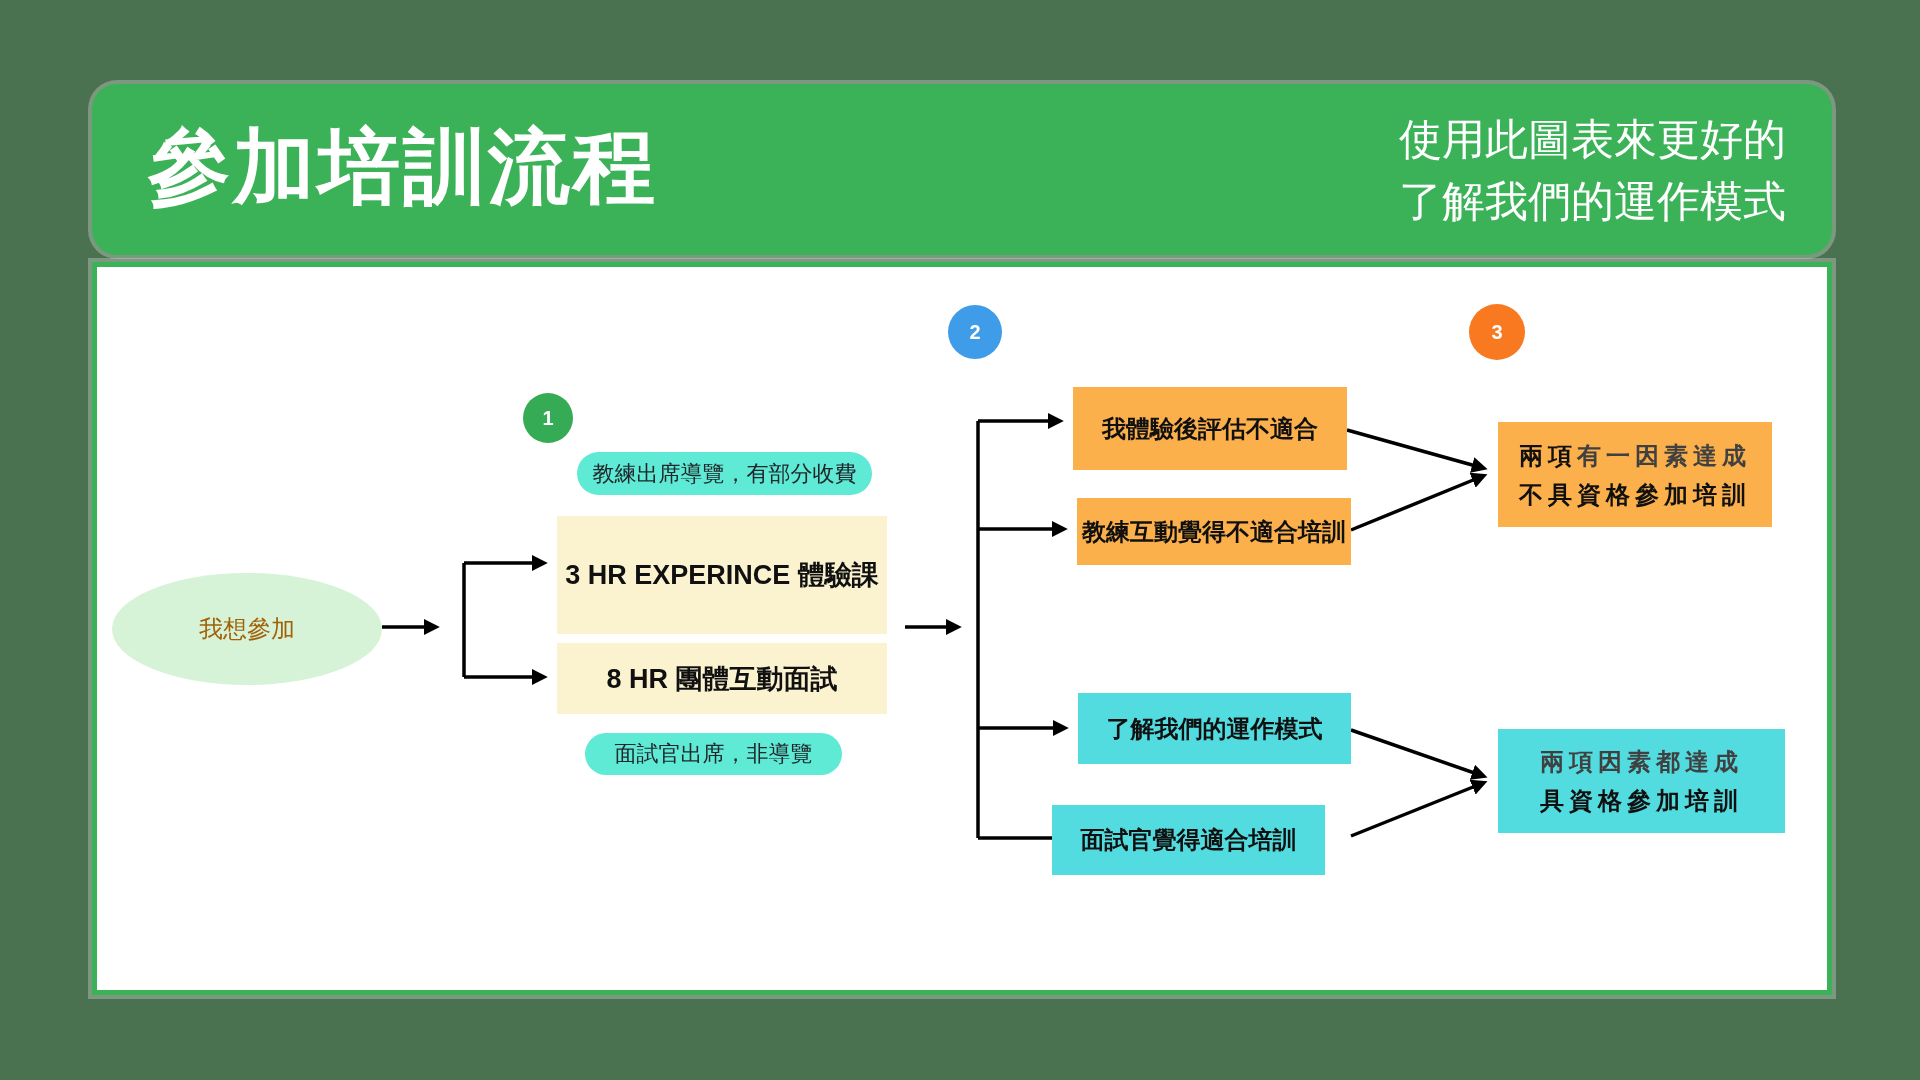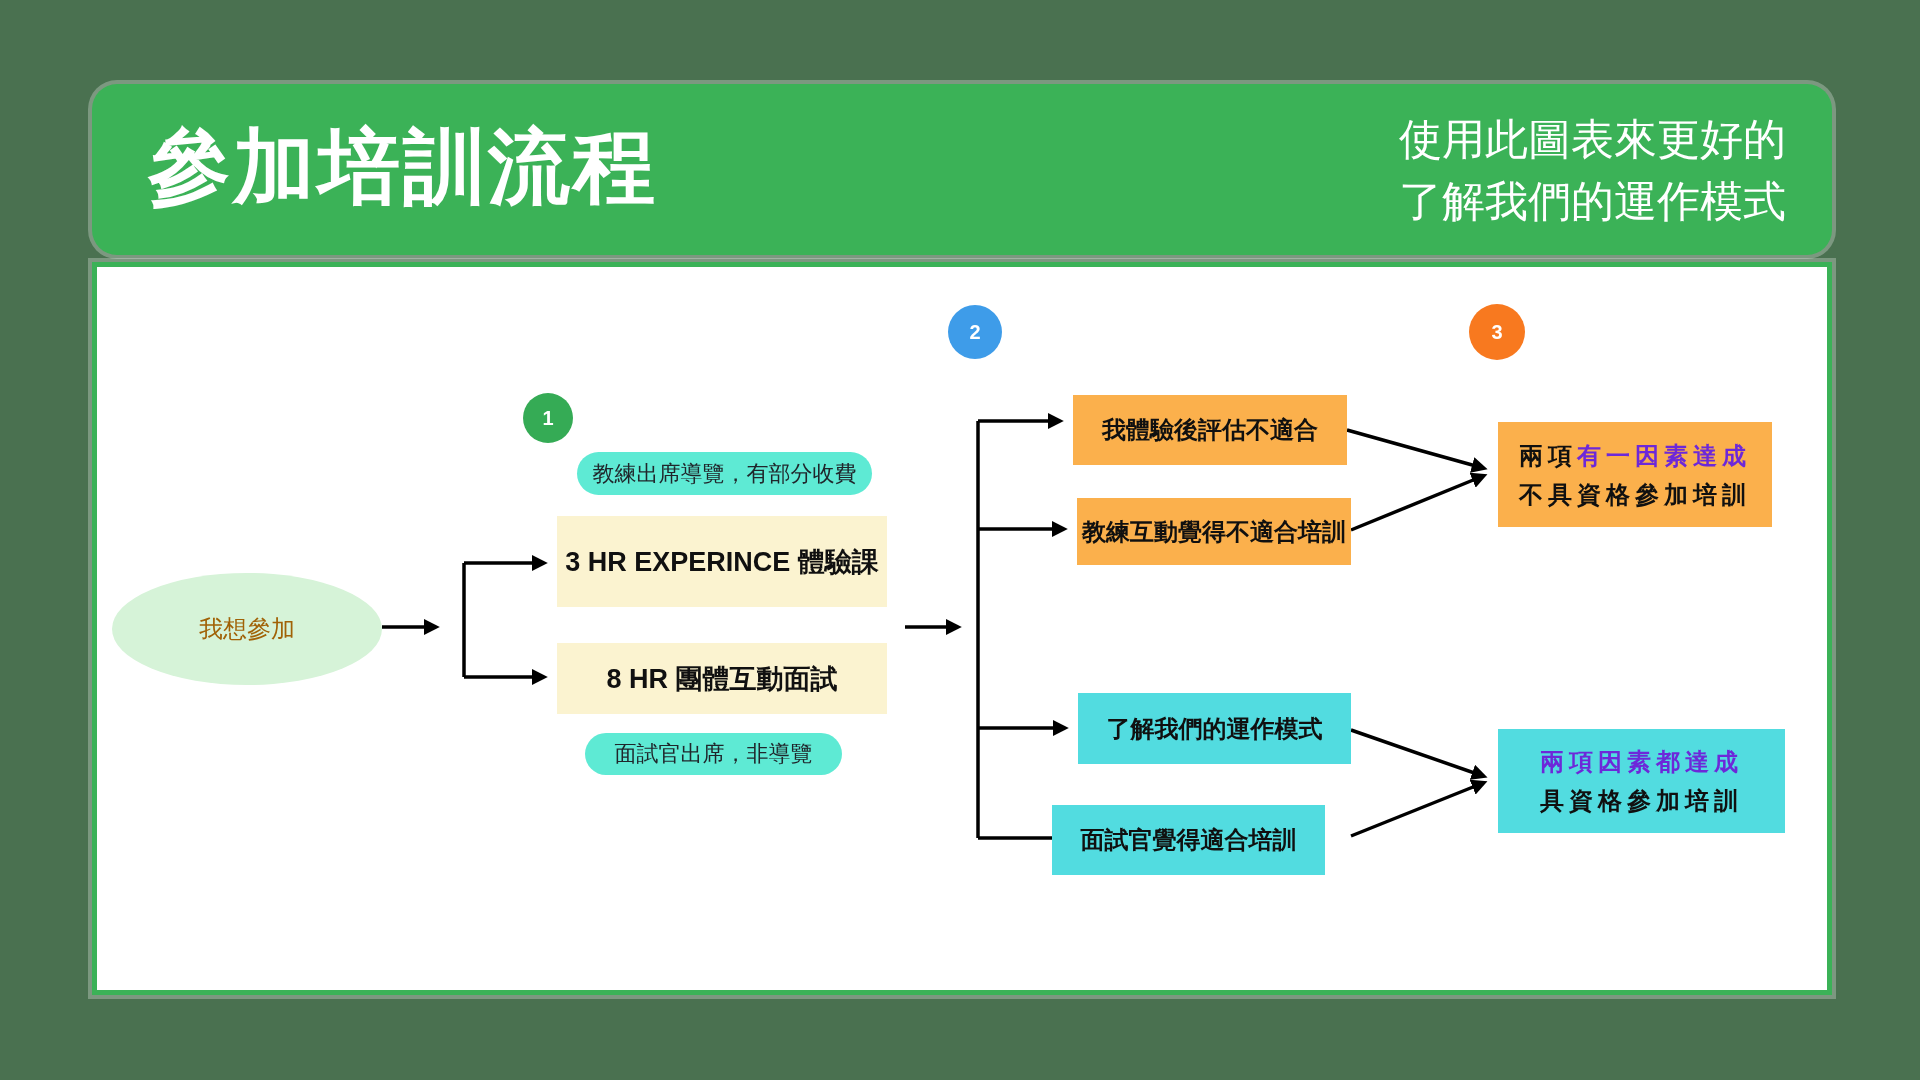--- a/index.html
+++ b/index.html
@@ -55,37 +55,37 @@
   .pill {
     background: #5eead4; border-radius: 24px;
     font-size: 22px; font-weight: 500; color: #20262b;
   }
   .pill-top    { left: 480px; top: 185px; width: 295px; height: 43px; }
   .pill-bottom { left: 488px; top: 466px; width: 257px; height: 42px; }
   .option-box {
     background: #fbf3d0;
     font-size: 27px; font-weight: 700; color: #101010;
   }
-  .option-1 { left: 460px; top: 249px; width: 330px; height: 91px; }
+  .option-1 { left: 460px; top: 249px; width: 330px; height: 118px; }
   .option-2 { left: 460px; top: 376px; width: 330px; height: 71px; }
   .assess-box { font-size: 24px; font-weight: 700; color: #101010; }
   .orange { background: #fbb04c; }
   .cyan   { background: #52dce0; }
-  .fail-1 { left: 976px; top: 128px; width: 274px; height: 70px; }
+  .fail-1 { left: 976px; top: 120px; width: 274px; height: 83px; }
   .fail-2 { left: 980px; top: 231px; width: 274px; height: 67px; }
   .pass-1 { left: 981px; top: 426px; width: 273px; height: 71px; }
   .pass-2 { left: 955px; top: 538px; width: 273px; height: 70px; }
   .result-box {
     flex-direction: column;
     font-size: 24px; font-weight: 700; color: #101010;
     letter-spacing: 5px; line-height: 39px;
   }
   .result-fail { left: 1401px; top: 155px; width: 274px; height: 105px; }
   .result-pass { left: 1401px; top: 462px; width: 287px; height: 104px; }
-  .red-text { color: #6d28d9; }
+  .red-text { color: #404040; }
 </style>
 </head>
 <body>
 
 <div class="header">
   <div class="title">參加培訓流程</div>
   <div class="subtitle">
     <span>使用此圖表來更好的</span><br>
     <span>了解我們的運作模式</span>
   </div>

